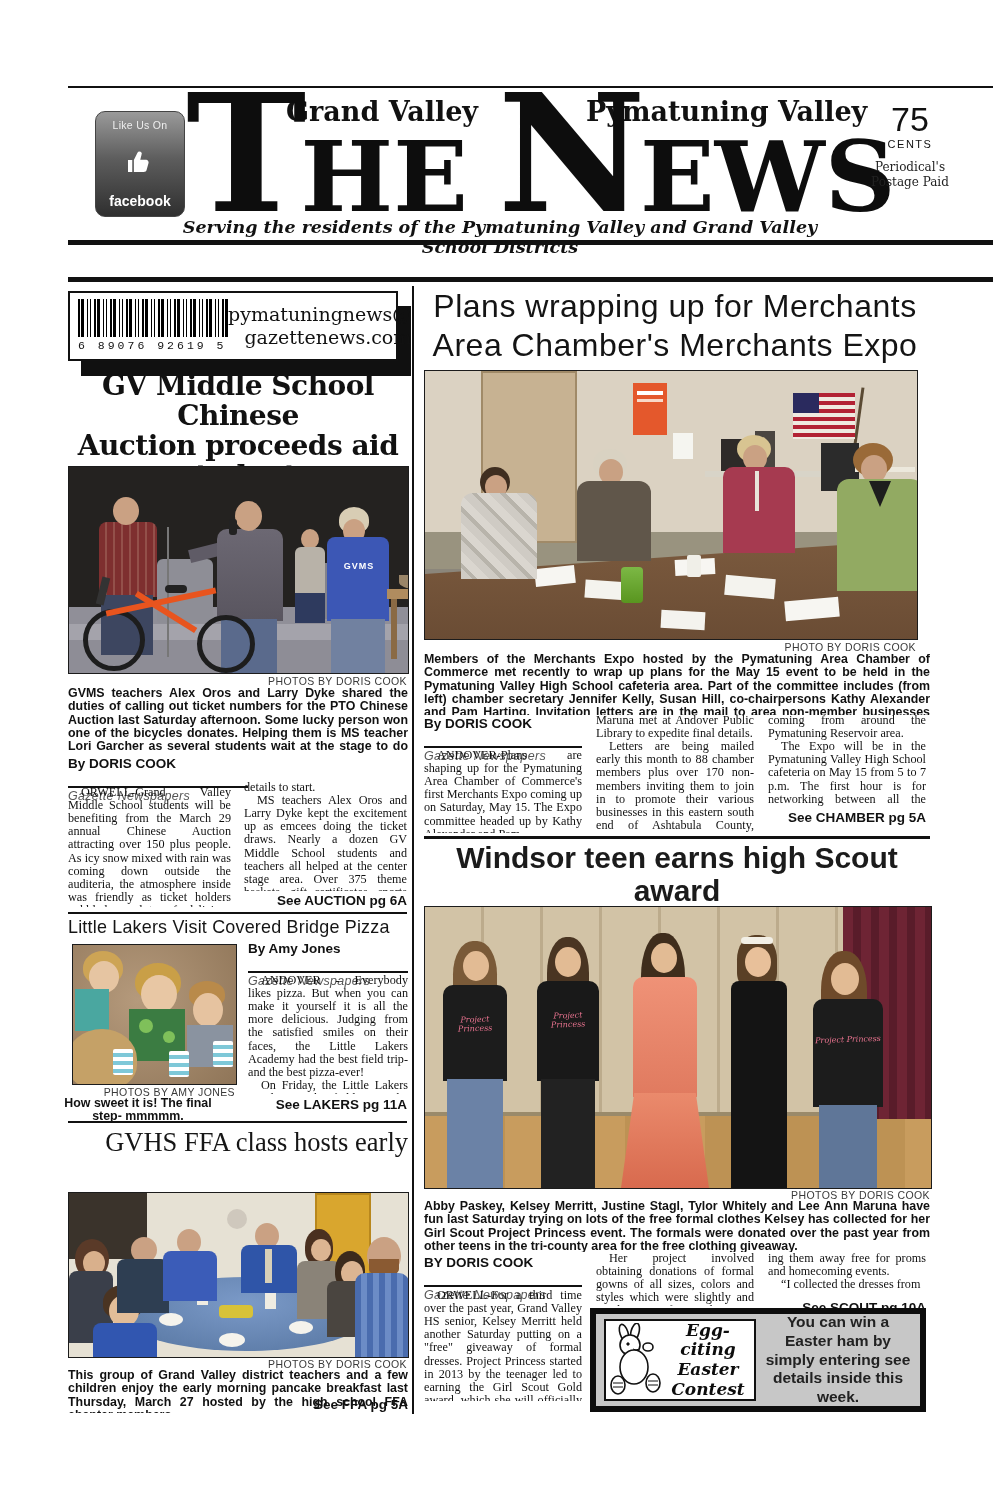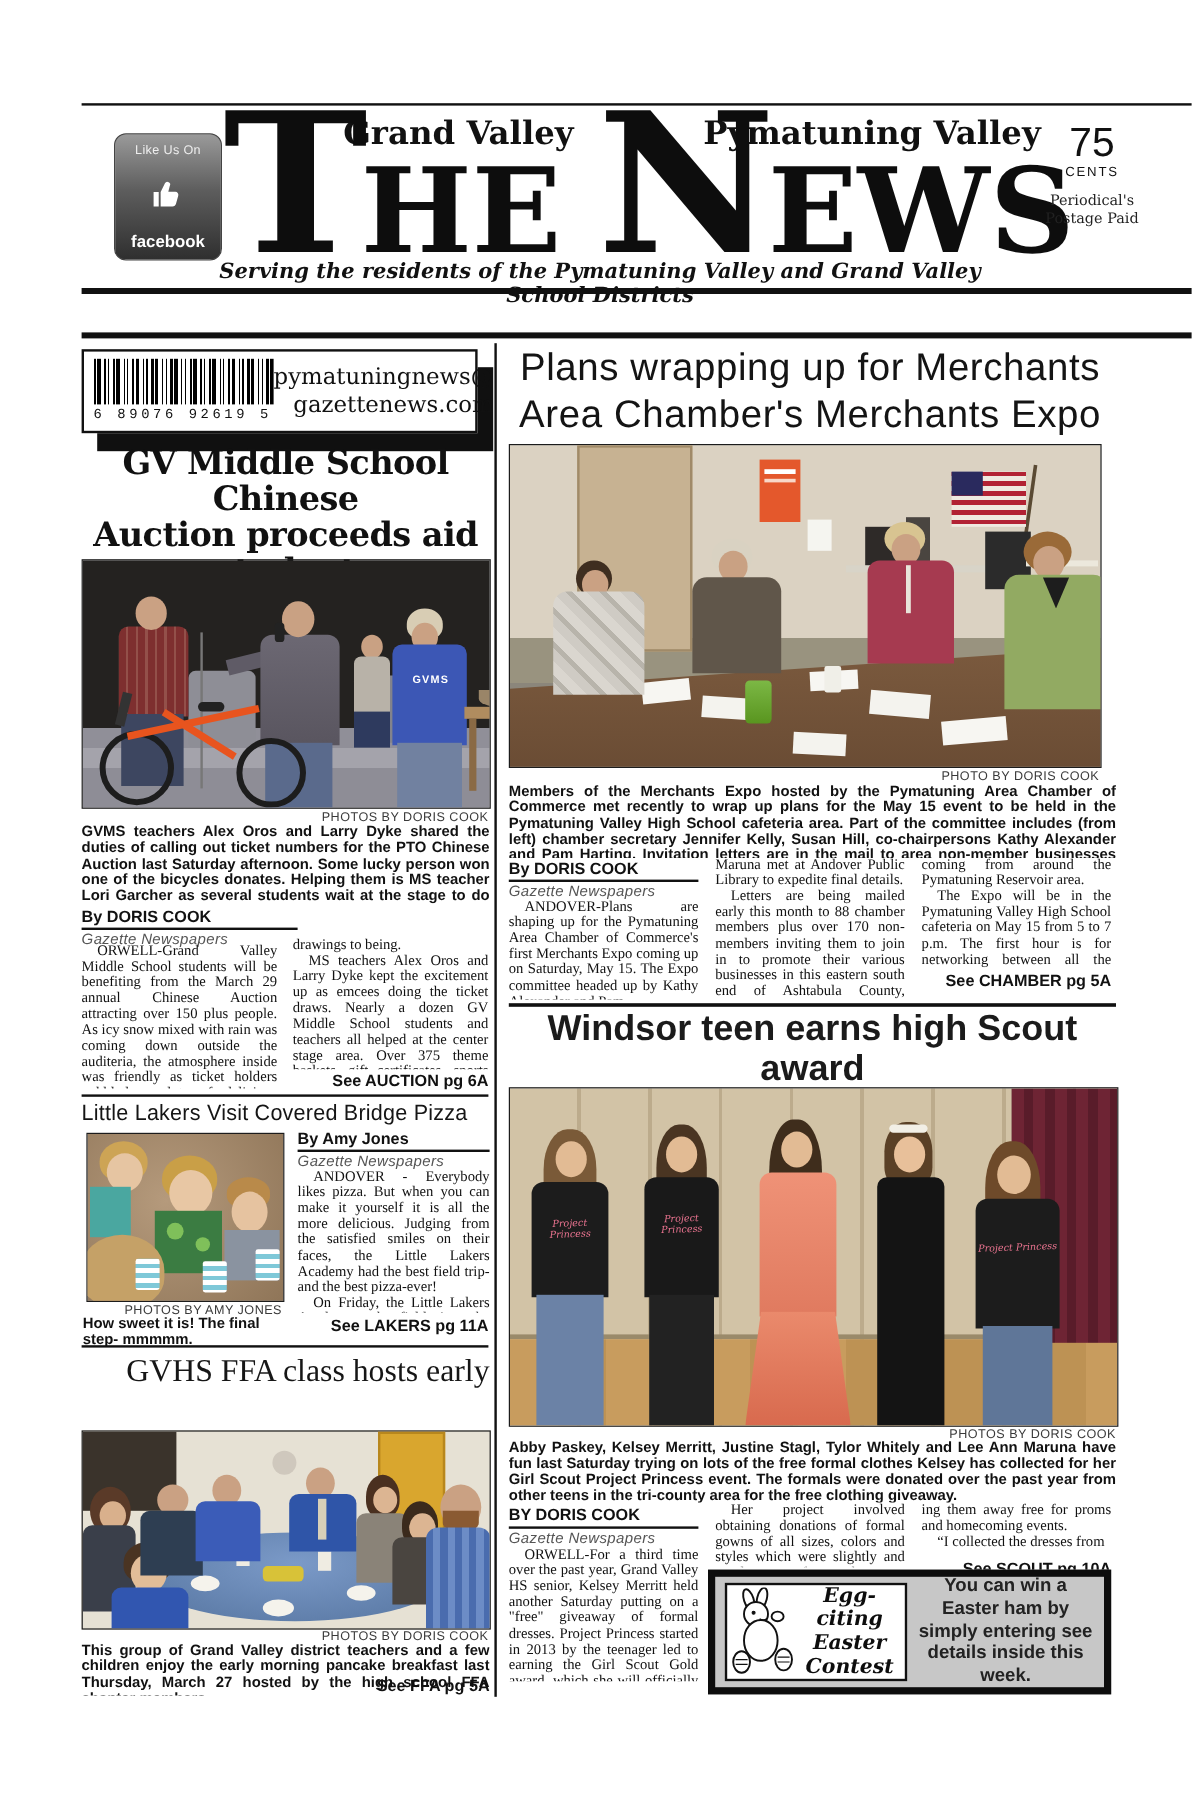--- a/index.html
+++ b/index.html
@@ -38,21 +38,21 @@
 
   
   .photo{position:absolute;border:1px solid #1c1c1c;overflow:hidden}
   .scene{position:absolute;inset:0}
   .credit{position:absolute;text-align:right;font-family:"Liberation Sans",sans-serif;
           font-size:10.5px;color:#3a3a3a;letter-spacing:.4px}
   .capt{position:absolute;font-family:"Liberation Sans",sans-serif;font-weight:bold;
         font-size:12.4px;line-height:1.07;text-align:justify;color:#111;overflow:hidden}
   .byline{position:absolute}
   .byline .nm{display:block;font:bold 13.5px "Liberation Sans",sans-serif;
-              border-bottom:2px solid #111;padding-bottom:2px}
+              border-bottom:2px solid #111;padding-bottom:15px}
   .byline .org{display:block;font:italic 12.5px "Liberation Sans",sans-serif;color:#555;
                margin-top:1px;letter-spacing:.3px}
   .colx{position:absolute;font-family:"Liberation Serif",serif;font-size:12.2px;line-height:1.075;
         text-align:justify;overflow:hidden}
   .p{text-indent:13px}
   .p0{text-indent:0}
   .jump{position:absolute;font:bold 13.5px "Liberation Sans",sans-serif;text-align:right}
   .hrule{position:absolute;background:#111}
 
   
@@ -76,21 +76,21 @@
   #auc-c1{left:68px;top:786px;width:163px;height:121px}
   #auc-c2{left:244px;top:781px;width:163px;height:110px}
   #j-auction{left:244px;top:893px;width:163px}
   #rule-l1{left:68px;top:912px;width:339px;height:2px}
   #lakers-head{left:68px;top:916px;width:350px;font-family:"Liberation Sans",sans-serif;
                font-size:18.5px;white-space:nowrap;transform:scaleX(.97);transform-origin:left;
                letter-spacing:.2px;color:#151515}
   #ph-lakers{left:72px;top:944px;width:163px;height:139px;
              background:radial-gradient(circle at 40% 40%,#b59a7c,#8f7558)}
   #cr-lakers{left:72px;top:1086px;width:163px}
-  #cap-lakers{left:69px;top:1097px;width:172px;text-align:left}
+  #cap-lakers{left:52px;top:1097px;width:172px;text-align:center}
   #by-lakers{left:248px;top:941px;width:160px}
   #lak-col{left:248px;top:974px;width:160px;height:120px}
   #j-lakers{left:248px;top:1097px;width:159px}
   #rule-l2{left:68px;top:1121px;width:339px;height:2px}
   #ffa-head{left:68px;top:1127px;width:340px;text-align:right;
             font:26.5px/1.18 "Liberation Serif",serif;color:#161616}
   #ph-ffa{left:68px;top:1192px;width:339px;height:164px;background:#e6e1d4}
   #cr-ffa{left:68px;top:1358px;width:339px}
   #cap-ffa{left:68px;top:1369px;width:340px;height:44px}
   #j-ffa{left:268px;top:1397px;width:140px}
@@ -226,21 +226,21 @@
   <div class="capt" id="cap-auction">GVMS teachers Alex Oros and Larry Dyke shared the duties of calling out ticket numbers for the PTO Chinese Auction last Saturday afternoon. Some lucky person won one of the bicycles donates. Helping them is MS teacher Lori Garcher as several students wait at the stage to do the prize deliveries.</div>
 
   <div class="byline" id="by-auction">
     <span class="nm">By DORIS COOK</span>
     <span class="org">Gazette Newspapers</span>
   </div>
   <div class="colx" id="auc-c1">
     <div class="p">ORWELL-Grand Valley Middle School students will be benefiting from the March 29 annual Chinese Auction attracting over 150 plus people. As icy snow mixed with rain was coming down outside the auditeria, the atmosphere inside was friendly as ticket holders gobbled up lots of delicious sandwiches and snacks waiting for the</div>
   </div>
   <div class="colx" id="auc-c2">
-    <div class="p0">drawings to being.</div>
+    <div class="p0">details to start.</div>
     <div class="p">MS teachers Alex Oros and Larry Dyke kept the excitement up as emcees doing the ticket draws. Nearly a dozen GV Middle School students and teachers all helped at the center stage area. Over 375 theme baskets, gift certificates, sports attire, lawn and home décor items plus bicycles were donated to the auction for the giveaway event.</div>
   </div>
   <div class="jump" id="j-auction">See AUCTION pg 6A</div>
 
   <div class="hrule" id="rule-l1"></div>
 
   <div class="abs" id="lakers-head">Little Lakers Visit Covered Bridge Pizza</div>
   <div class="photo" id="ph-lakers">
     <div class="scene">
       <i class="s" style="left:10px;top:6px;width:40px;height:34px;background:#cda455;border-radius:50% 50% 45% 45%"></i>

